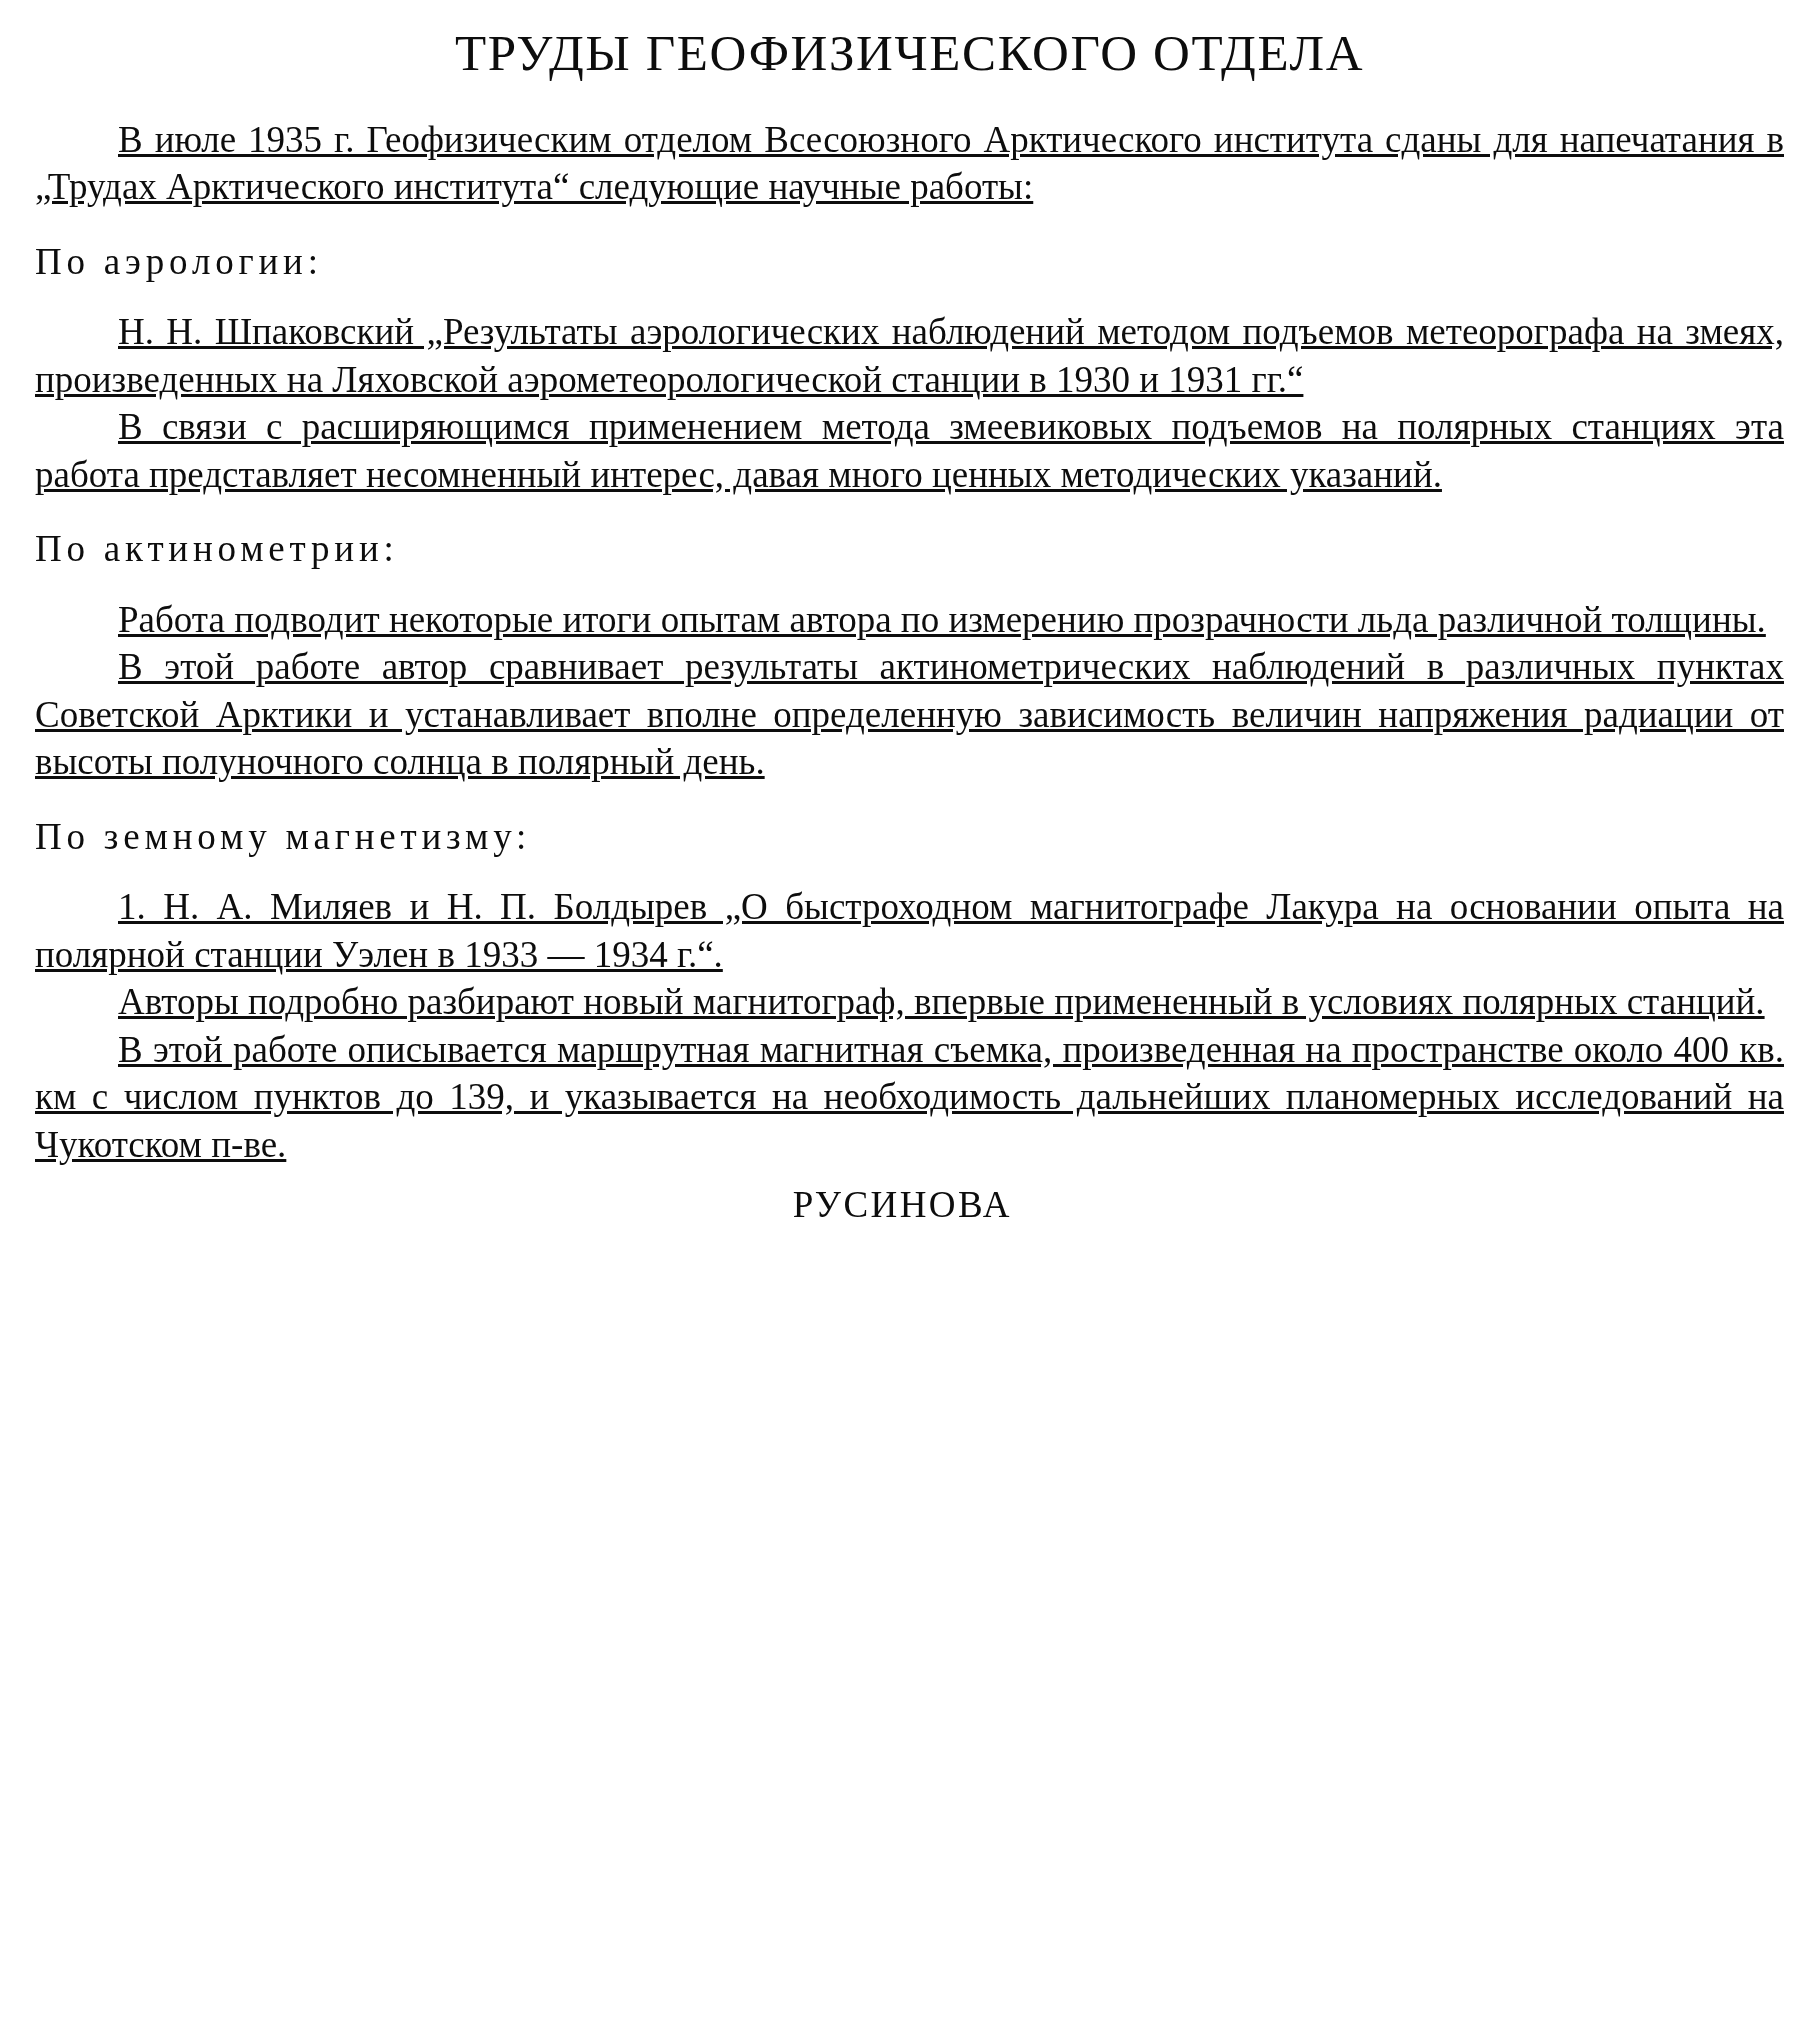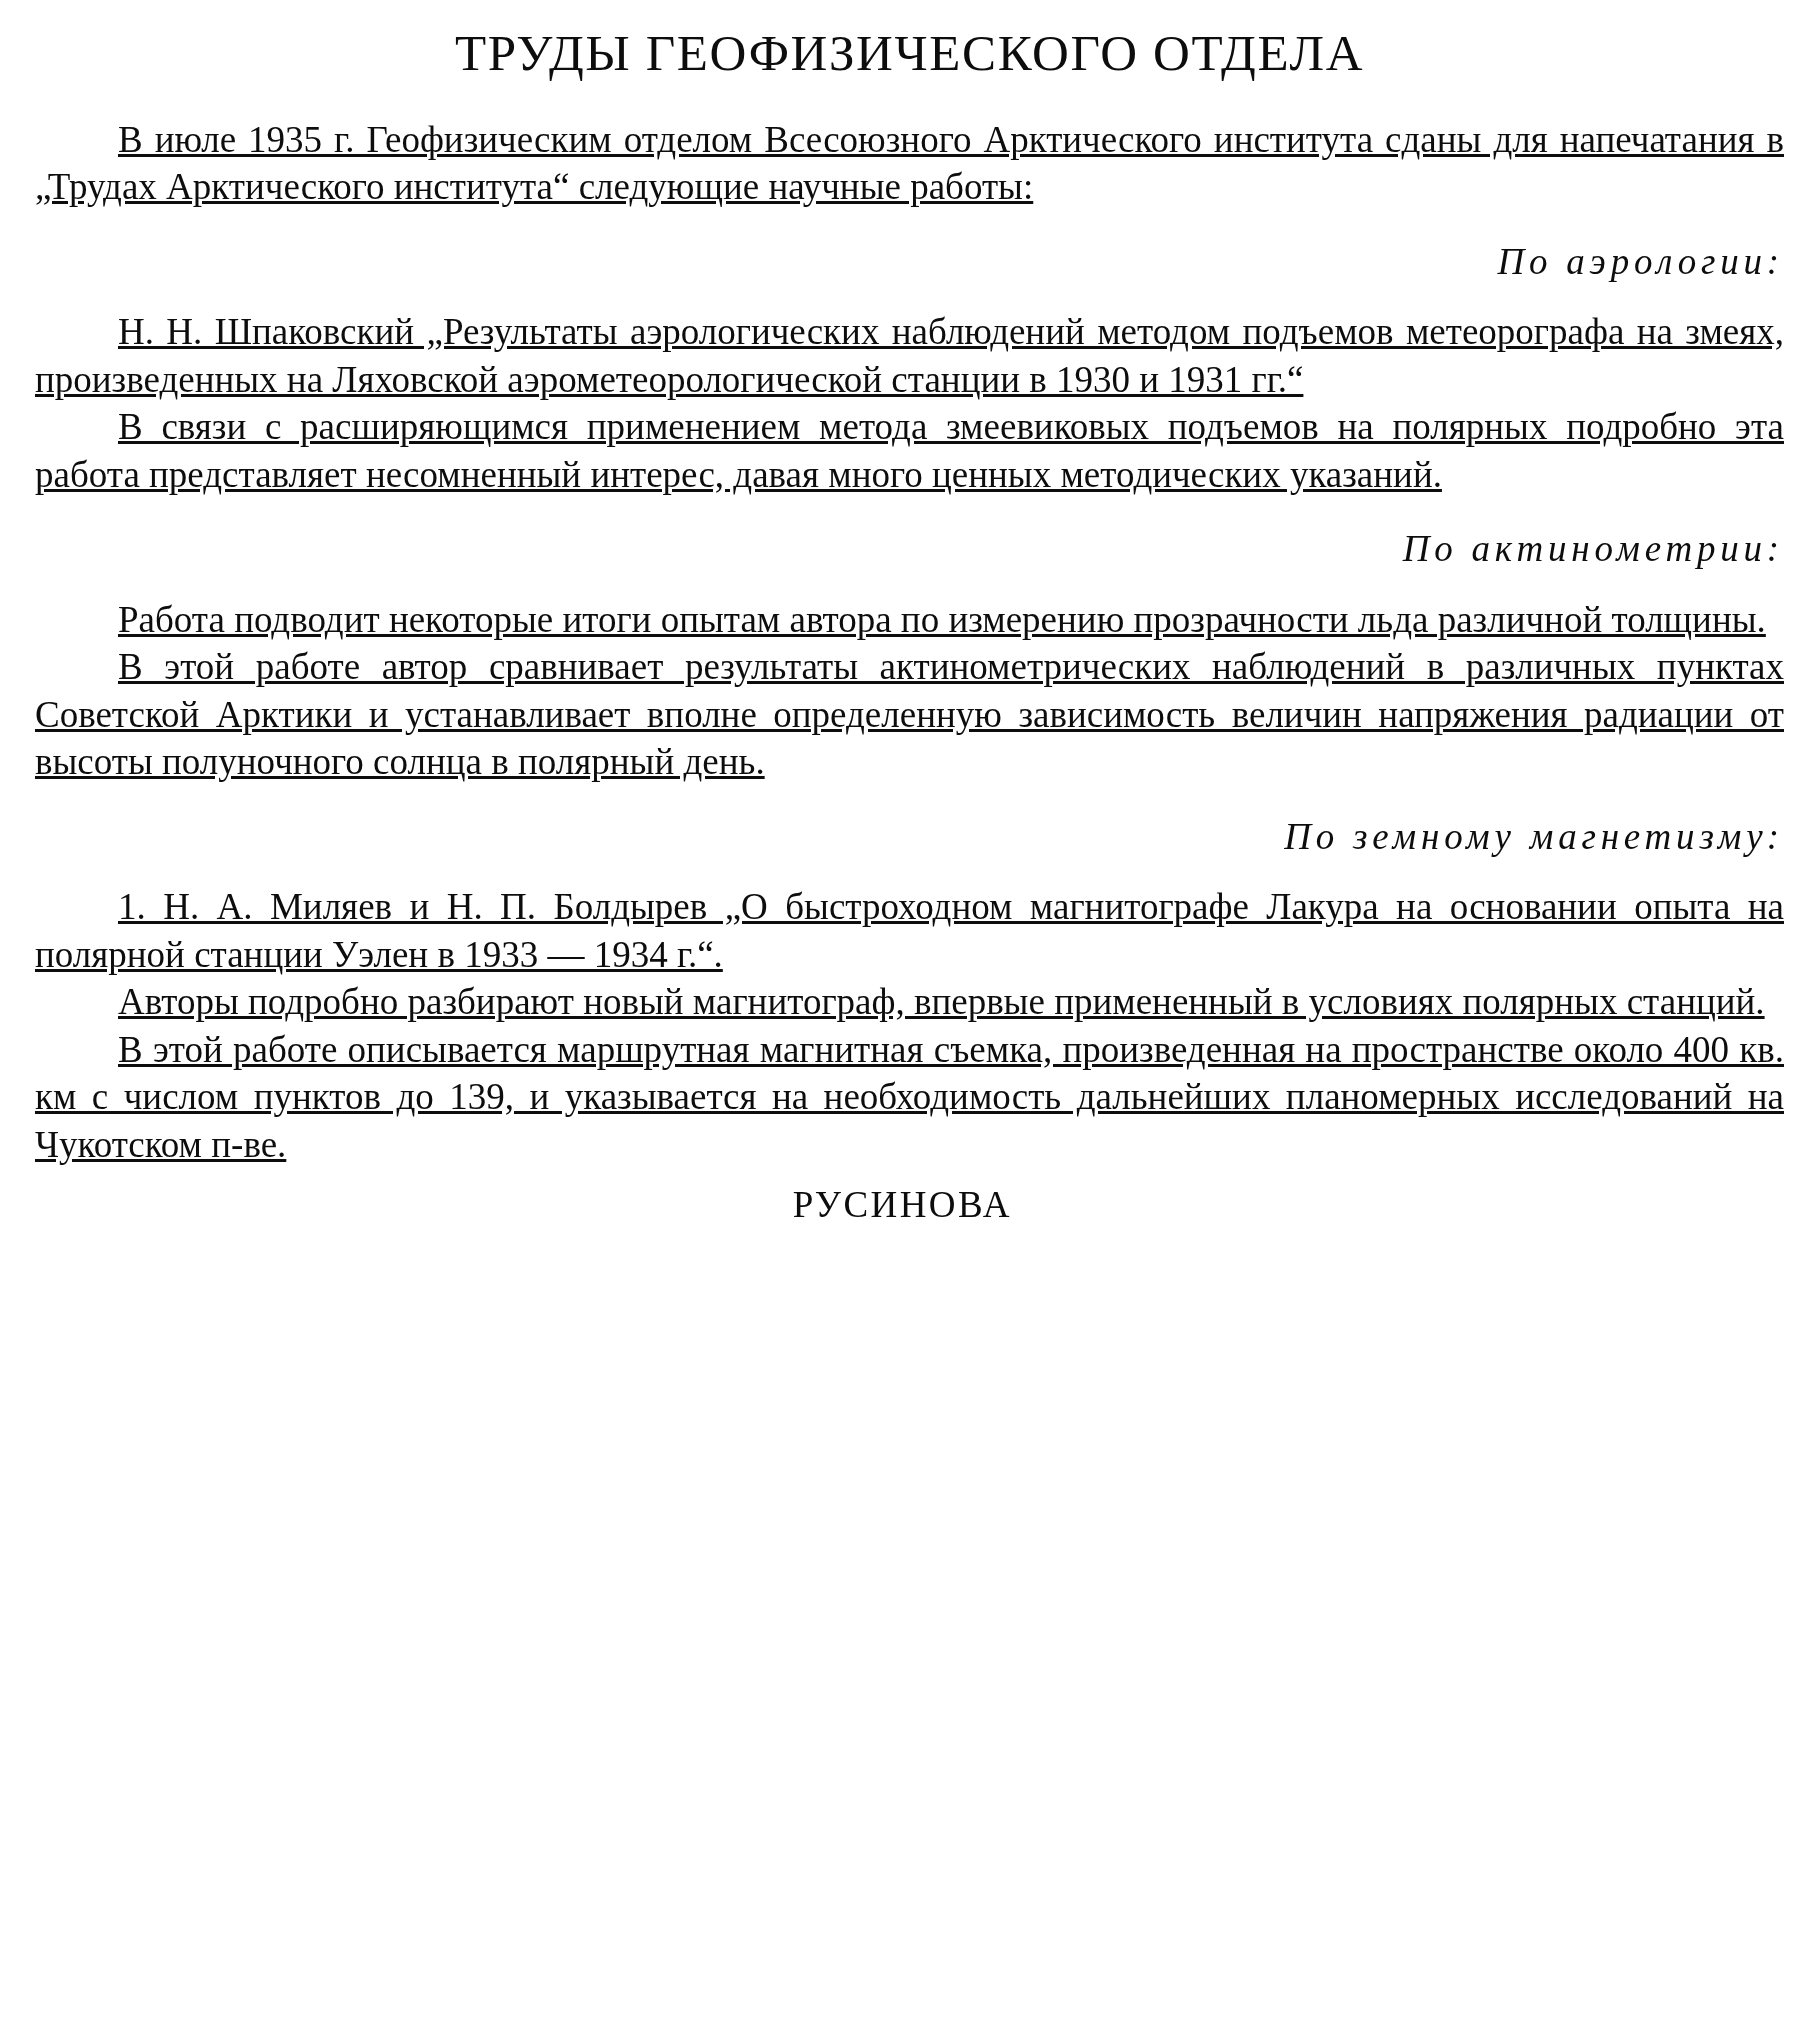--- a/index.html
+++ b/index.html
@@ -36,26 +36,25 @@
     text-align: justify;
     text-justify: inter-word;
     margin: 0 0 0 0;
     hyphens: none;
     text-decoration: underline;
   }
   .para.indent {
     text-indent: 83px;
   }
   .section-head {
-    text-align: right;
+    text-align: left;
     font-size: 37px;
     letter-spacing: 8px;
     margin: 29px 0 24px 0;
     line-height: 1.2;
-    font-style: italic;
   }
   .sig {
     margin-top: 15px;
     text-align: center;
     font-size: 37px;
     letter-spacing: 2.4px;
     padding-right: 14.4px;
   }
   .sp {
     letter-spacing: 4.8px;
@@ -69,21 +68,21 @@
 
 <div class="page">
 
   <h1 class="doc-title">ТРУДЫ ГЕОФИЗИЧЕСКОГО ОТДЕЛА</h1>
 
   <p class="para indent">В июле 1935 г. Геофизическим отделом Всесоюзного Арктического института сданы для напечатания в „Трудах Арктического института“ следующие научные работы:</p>
 
   <div class="section">
     <div class="section-head sp">По аэрологии:</div>
     <p class="para indent after-head">Н. Н. Шпаковский „Результаты аэрологических наблюдений методом подъемов метеорографа на змеях, произведенных на Ляховской аэрометеорологической станции в 1930 и 1931 гг.“</p>
-    <p class="para indent">В связи с расширяющимся применением метода змеевиковых подъемов на полярных подробно эта работа представляет несомненный интерес, давая много ценных методических указаний.</p>
+    <p class="para indent">В связи с расширяющимся применением метода змеевиковых подъемов на полярных станциях эта работа представляет несомненный интерес, давая много ценных методических указаний.</p>
   </div>
 
   <div class="section">
     <div class="section-head sp">По актинометрии:</div>
     <p class="para indent">Работа подводит некоторые итоги опытам автора по измерению прозрачности льда различной толщины.</p>
     <p class="para indent">В этой работе автор сравнивает результаты актинометрических наблюдений в различных пунктах Советской Арктики и устанавливает вполне определенную зависимость величин напряжения радиации от высоты полуночного солнца в полярный день.</p>
   </div>
 
   <div class="section">
     <div class="section-head sp">По земному магнетизму:</div>

